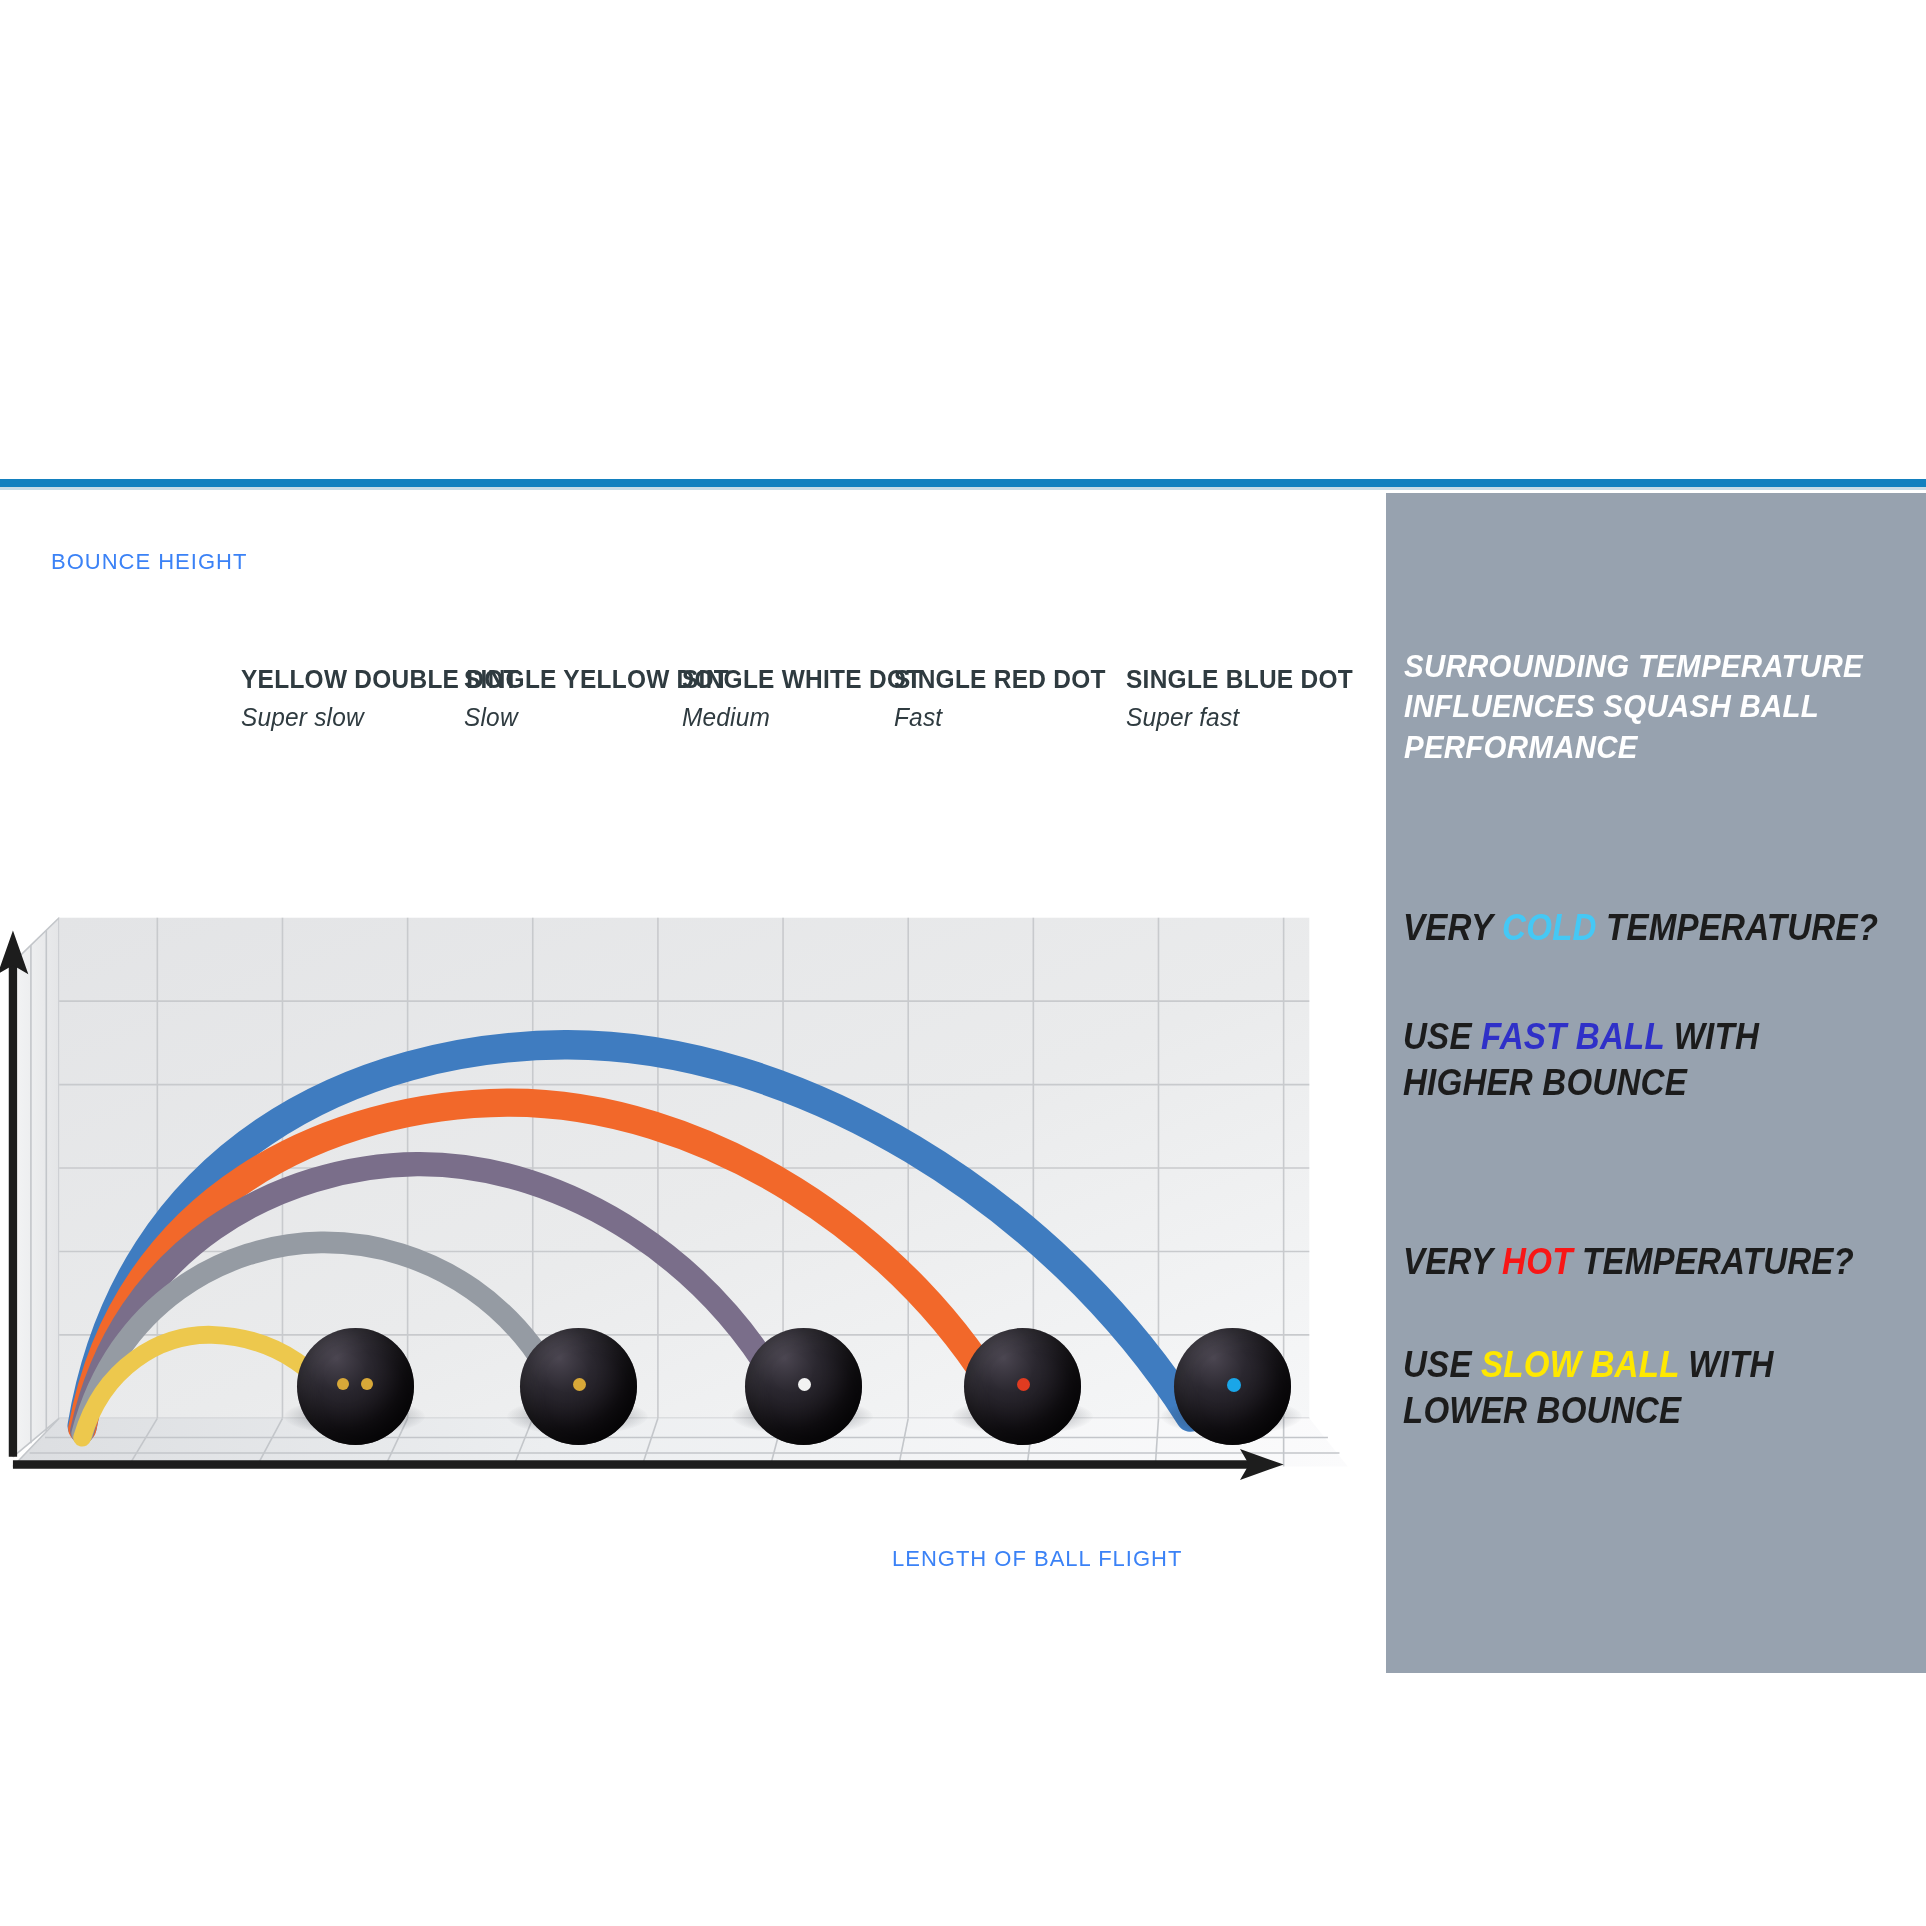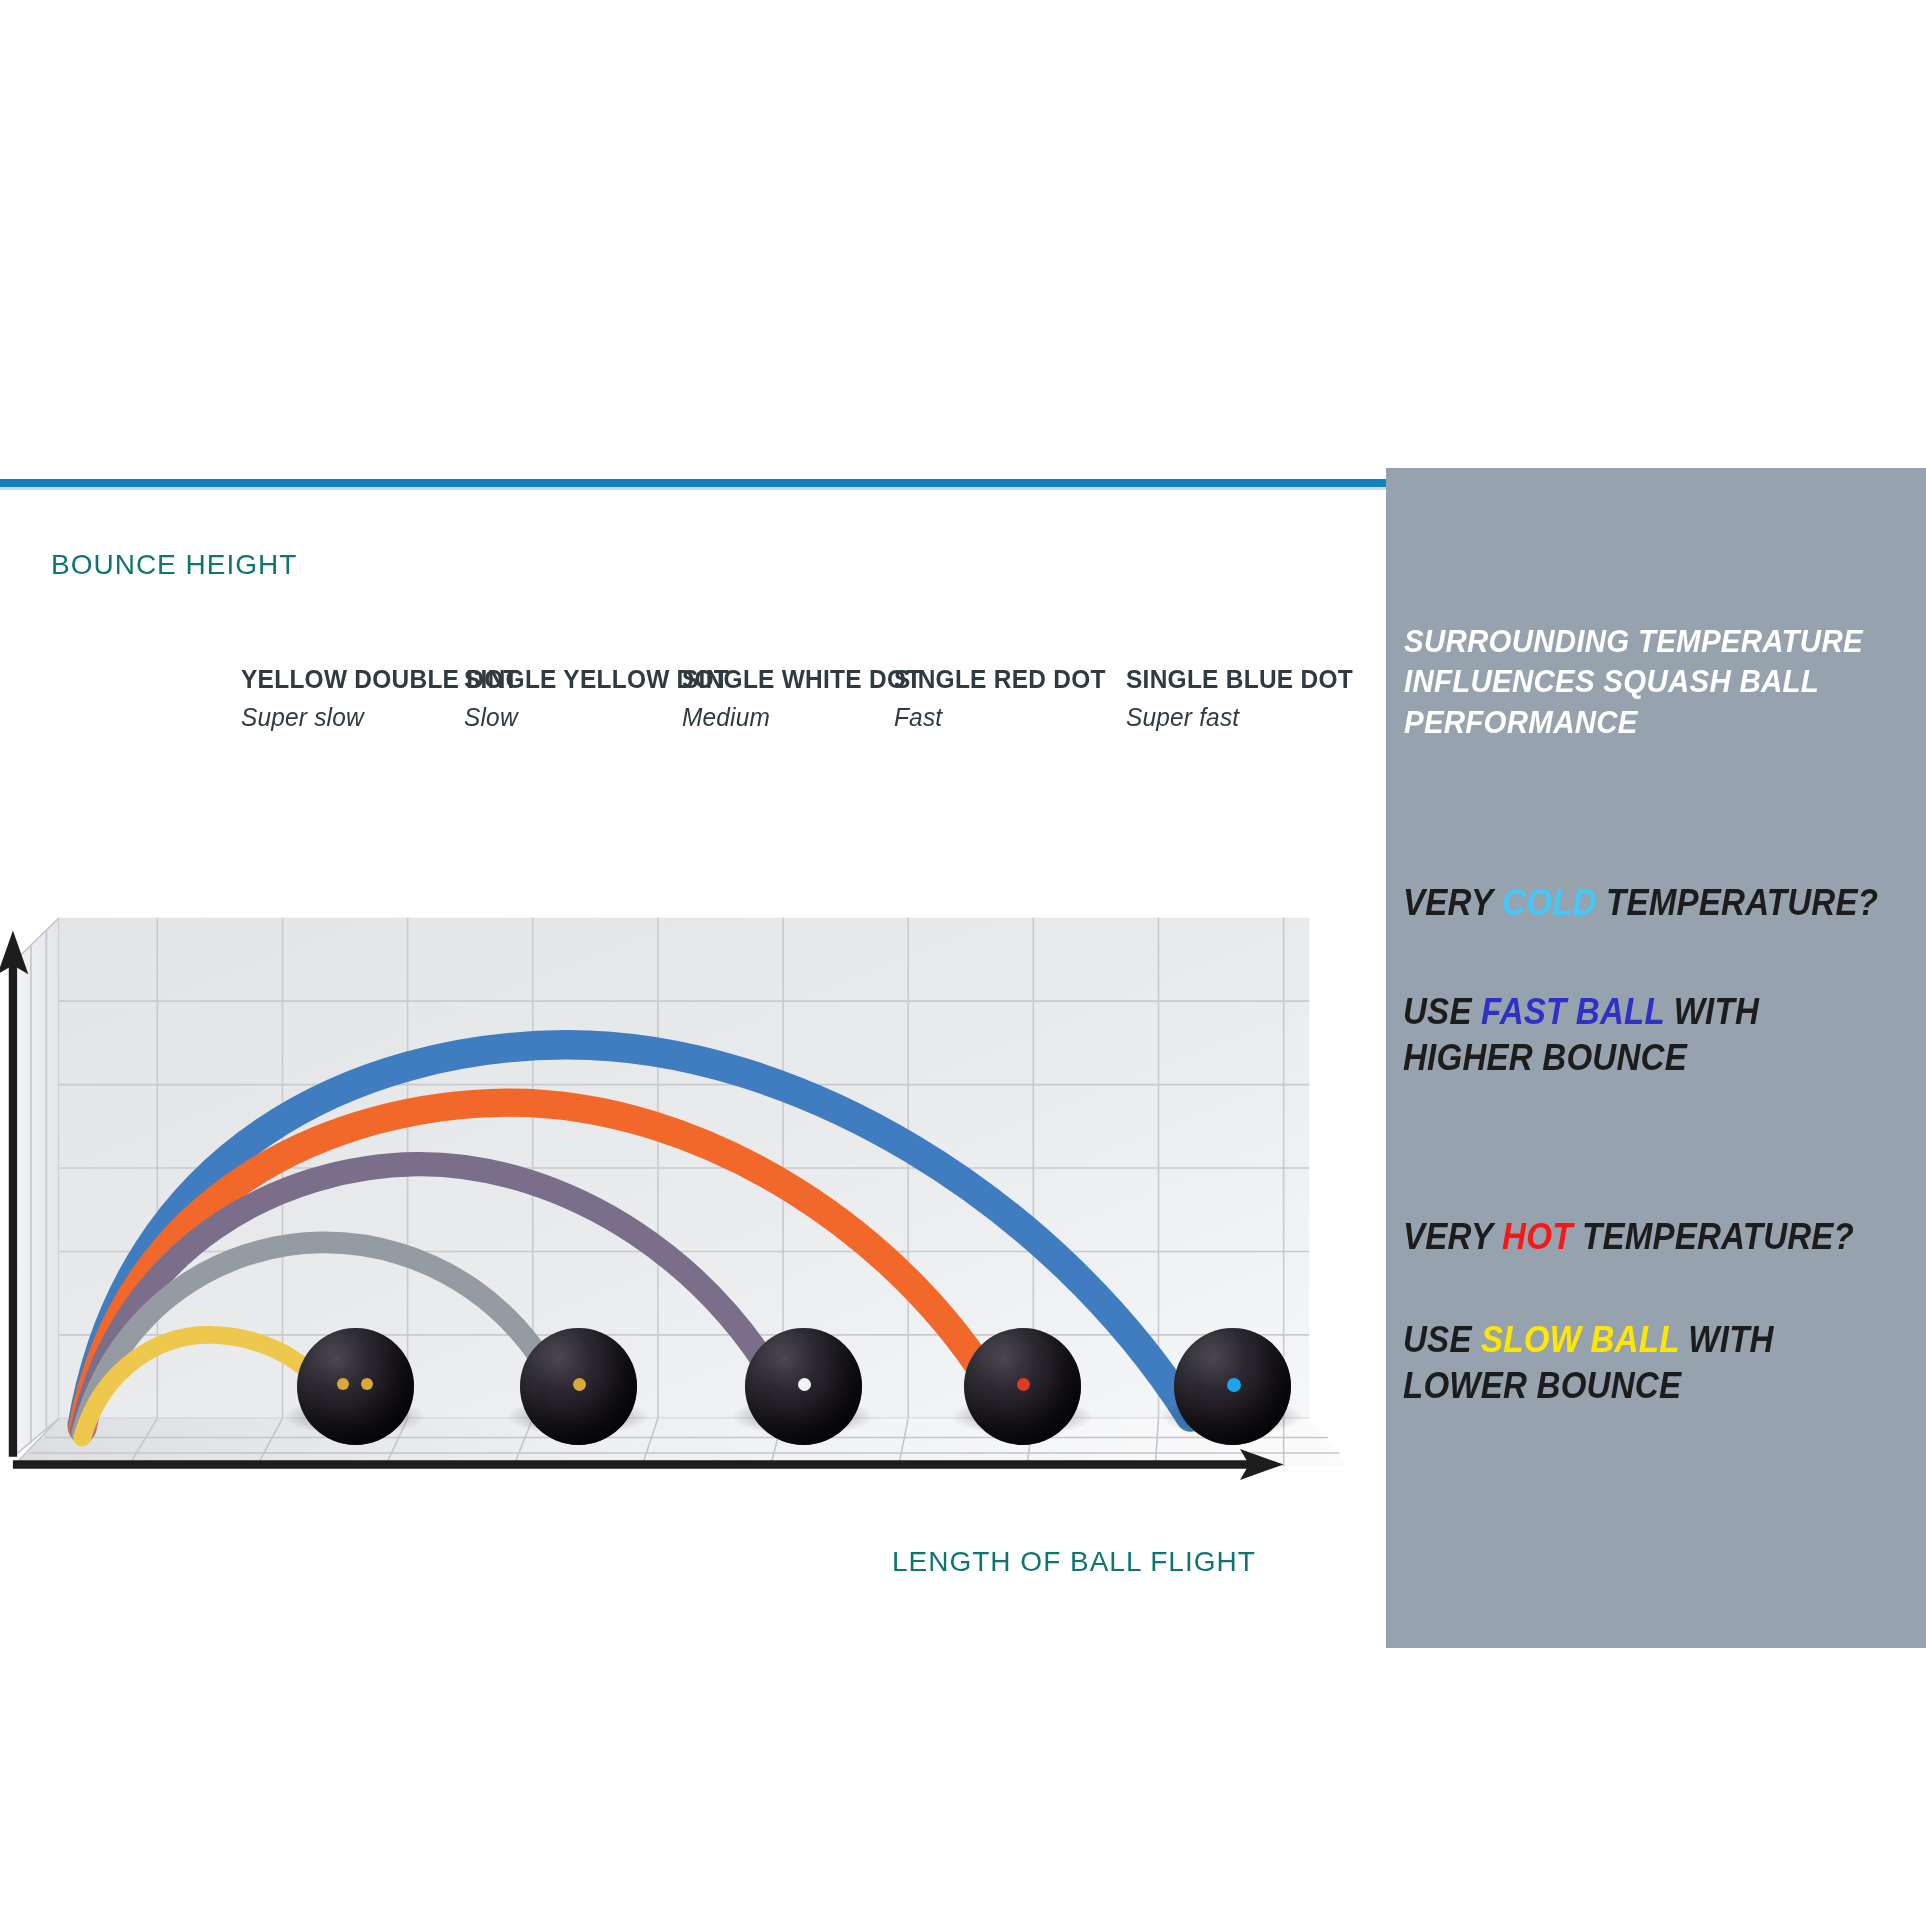--- a/index.html
+++ b/index.html
@@ -33,21 +33,21 @@
     background:#c9dbe6;
   }
 
   
   #chart{
     position:absolute;left:0;top:507px;width:1380px;height:1091px;
   }
   #chart svg{position:absolute;left:0;top:0;}
 
   .axis-label{
-    position:absolute;color:#0f766e;font-size:28px;letter-spacing:1px;
+    position:absolute;color:#3b82f6;font-size:22px;letter-spacing:1px;
     white-space:nowrap;
   }
   #bounce-height-label{left:51px;top:42px;}
   #length-label{left:892px;top:994px;margin-top:45px;}
 
   
   .cat{
     position:absolute;white-space:nowrap;
   }
   .cat .cat-name{
@@ -71,21 +71,21 @@
   .ball .dot{
     position:absolute;border-radius:50%;
   }
   .ball-shadow{
     position:absolute;border-radius:50%;
     background:radial-gradient(ellipse at center, rgba(40,45,55,.55) 0%, rgba(40,45,55,.18) 48%, rgba(40,45,55,0) 72%);
   }
 
   
   #panel{
-    position:absolute;left:1386px;top:468px;width:541px;height:1180px;
+    position:absolute;left:1386px;top:493px;width:541px;height:1180px;
     background:#97a2af;
   }
   .panel-head{
     position:absolute;left:18px;top:153px;width:507px;
     color:#ffffff;font-weight:bold;font-style:italic;font-size:32px;
     line-height:1.26;letter-spacing:0.3px;
     transform:scaleX(.92);transform-origin:left top;
   }
   .panel-block{
     position:absolute;left:16.7px;width:526px;

